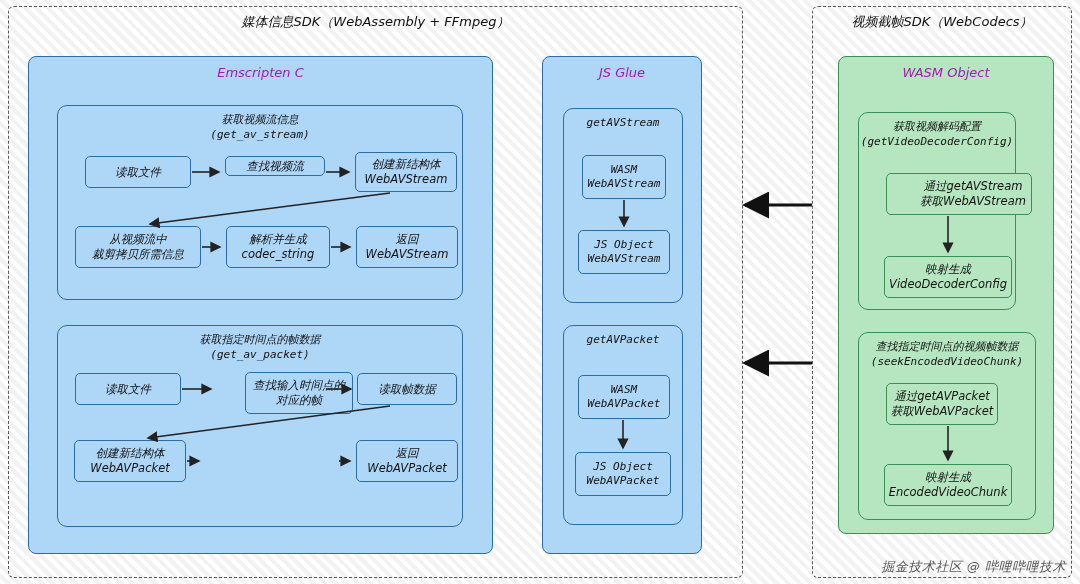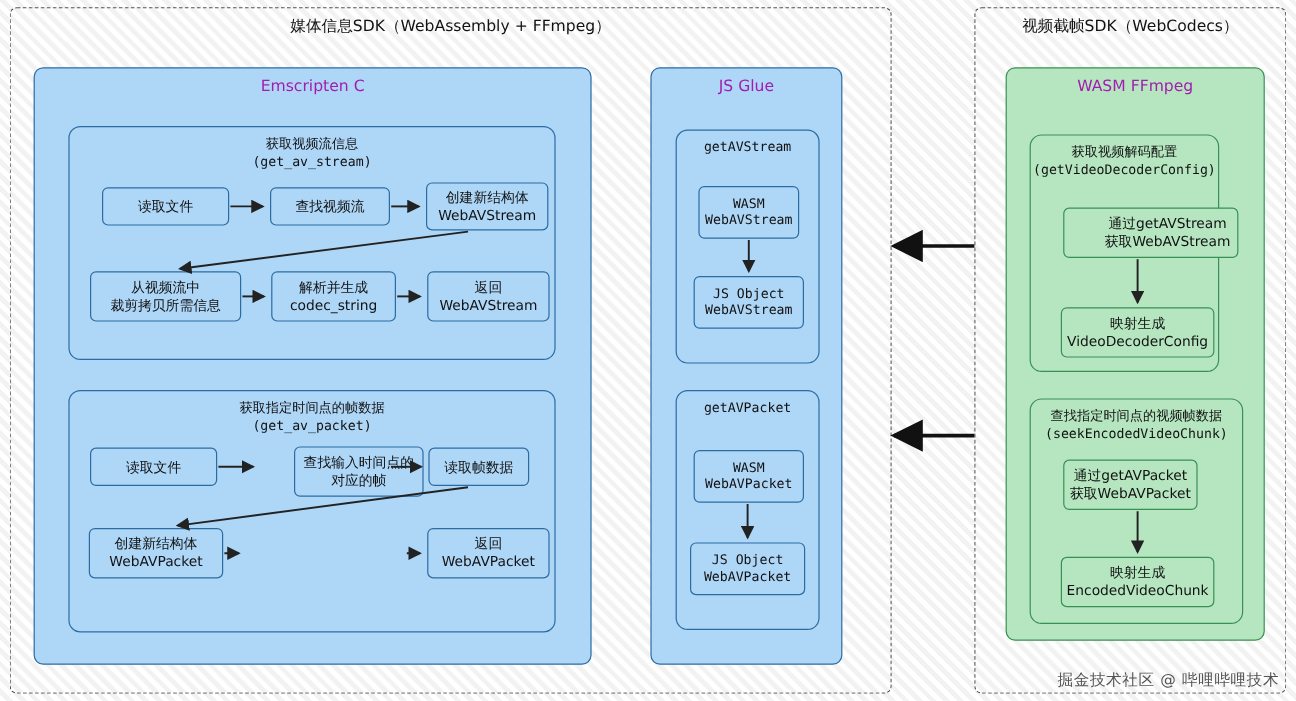--- a/index.html
+++ b/index.html
@@ -7,20 +7,21 @@
     width:1080px;height:584px;
     background:#ffffff;
     font-family:"DejaVu Sans","Liberation Sans",sans-serif;
     overflow:hidden;
     position:relative;
   }
   .canvas{
     position:absolute;left:0;top:0;width:1080px;height:584px;
     background:
       repeating-linear-gradient(45deg,#ffffff 0 4px,#f2f2f2 4px 8px);
+    font-style: italic;
   }
   .abs{position:absolute;box-sizing:border-box;}
   
   .outer{
     border:1.5px dashed #555;
     border-radius:6px;
     background:repeating-linear-gradient(45deg,#ffffff 0 4px,#f2f2f2 4px 8px);
   }
   .outer-title{
     position:absolute;top:6px;left:0;width:100%;
@@ -81,38 +82,38 @@
 
   <div class="abs blue-box" style="left:28px;top:56px;width:465px;height:498px;">
     <div class="box-title">Emscripten C</div>
   </div>
 
   <div class="abs blue-sub" style="left:57px;top:105px;width:406px;height:195px;">
     <div class="sub-title mono">获取视频流信息
 (get_av_stream)</div>
   </div>
   <div class="abs blue-node label-multiline" style="left:85px;top:156px;width:106px;height:32px;">读取文件</div>
-  <div class="abs blue-node label-multiline" style="left:225px;top:156px;width:100px;height:32px;">查找视频流</div>
+  <div class="abs blue-node label-multiline" style="left:225px;top:156px;width:100px;height:20px;">查找视频流</div>
   <div class="abs blue-node label-multiline" style="left:355px;top:152px;width:102px;height:40px;">创建新结构体
 WebAVStream</div>
   <div class="abs blue-node label-multiline" style="left:75px;top:226px;width:126px;height:42px;">从视频流中
 裁剪拷贝所需信息</div>
   <div class="abs blue-node label-multiline" style="left:226px;top:226px;width:104px;height:42px;">解析并生成
 codec_string</div>
   <div class="abs blue-node label-multiline" style="left:356px;top:226px;width:102px;height:42px;">返回
 WebAVStream</div>
 
   <div class="abs blue-sub" style="left:57px;top:325px;width:406px;height:202px;">
     <div class="sub-title mono">获取指定时间点的帧数据
 (get_av_packet)</div>
   </div>
   <div class="abs blue-node label-multiline" style="left:75px;top:373px;width:106px;height:32px;">读取文件</div>
   <div class="abs blue-node label-multiline" style="left:233px;top:372px;width:108px;height:42px;margin-left:12px;">查找输入时间点的
 对应的帧</div>
-  <div class="abs blue-node label-multiline" style="left:357px;top:373px;width:84px;height:32px;">读取帧数据</div>
+  <div class="abs blue-node label-multiline" style="left:357px;top:373px;width:100px;height:32px;">读取帧数据</div>
   <div class="abs blue-node label-multiline" style="left:74px;top:440px;width:112px;height:42px;">创建新结构体
 WebAVPacket</div>
   <div class="abs blue-node label-multiline" style="left:356px;top:440px;width:102px;height:42px;">返回
 WebAVPacket</div>
 
   <div class="abs blue-box" style="left:542px;top:56px;width:160px;height:498px;">
     <div class="box-title">JS Glue</div>
   </div>
 
   <div class="abs blue-sub" style="left:563px;top:108px;width:120px;height:195px;">
@@ -125,21 +126,21 @@
 
   <div class="abs blue-sub" style="left:563px;top:325px;width:120px;height:200px;">
     <div class="sub-title mono">getAVPacket</div>
   </div>
   <div class="abs blue-node label-multiline mono" style="left:578px;top:375px;width:92px;height:44px;">WASM
 WebAVPacket</div>
   <div class="abs blue-node label-multiline mono" style="left:575px;top:452px;width:96px;height:44px;">JS Object
 WebAVPacket</div>
 
   <div class="abs green-box" style="left:838px;top:56px;width:216px;height:478px;">
-    <div class="box-title">WASM FFmpeg</div>
+    <div class="box-title">WASM Object</div>
   </div>
 
   <div class="abs green-sub" style="left:858px;top:112px;width:158px;height:198px;">
     <div class="sub-title mono">获取视频解码配置
 (getVideoDecoderConfig)</div>
   </div>
   <div class="abs green-node label-multiline" style="left:886px;top:173px;width:146px;height:42px;padding-left:28px;">通过getAVStream
 获取WebAVStream</div>
   <div class="abs green-node label-multiline" style="left:884px;top:256px;width:128px;height:42px;">映射生成
 VideoDecoderConfig</div>

